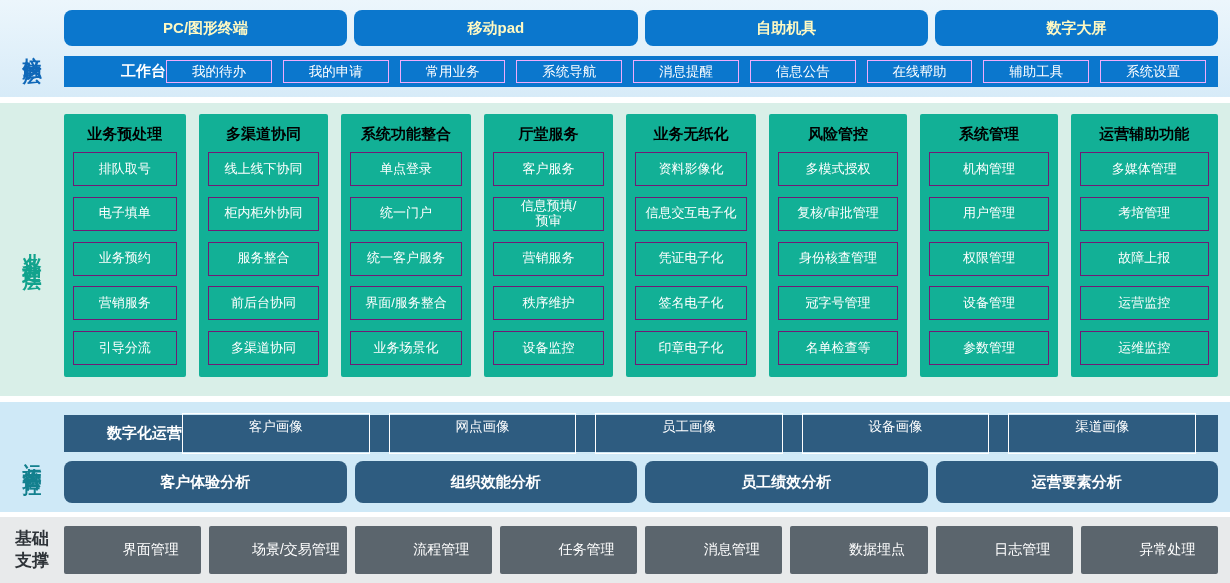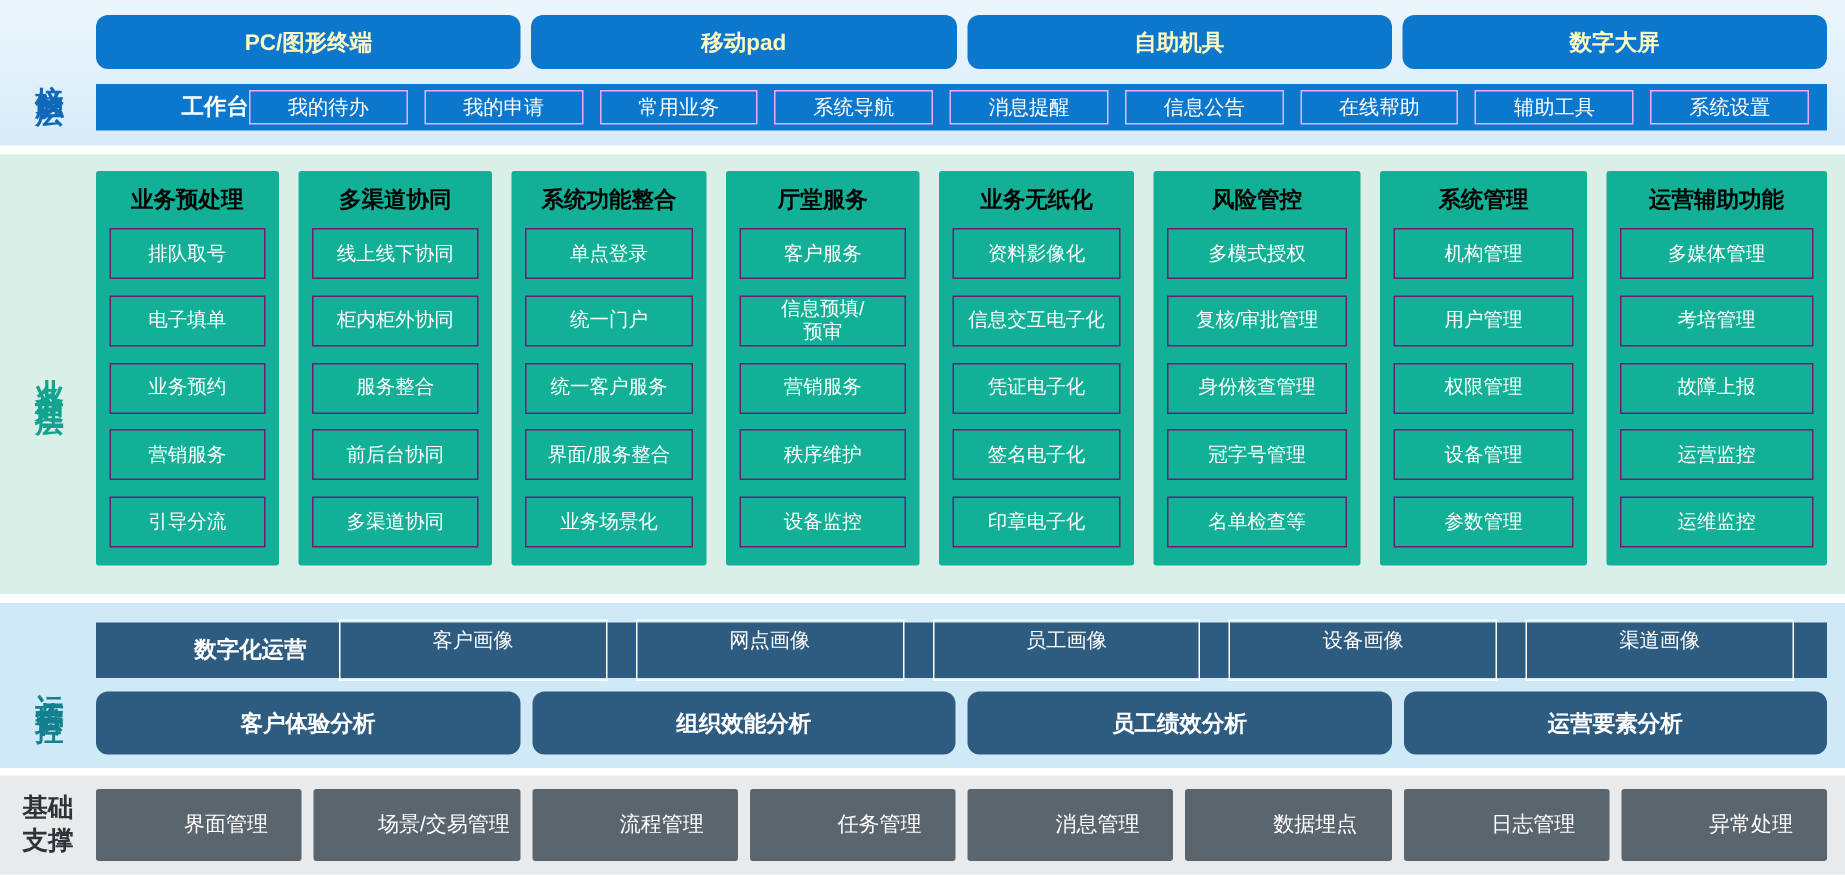--- a/index.html
+++ b/index.html
@@ -49,21 +49,21 @@
                line-height:24px; }
   .col-items { flex:1; display:flex; flex-direction:column; justify-content:space-between;
                margin-top:6px; }
   .biz-box { border:1px solid #701a75; min-height:34px; display:flex; align-items:center;
              justify-content:center; color:#fff; font-size:13px; text-align:center;
              white-space:pre-line; line-height:1.15; padding:1px 2px; cursor:pointer; }
 
   
   .ops-bar { margin-top:13px; height:37px; background:#2e5c80; display:flex; align-items:center;
              padding-right:22px; }
-  .ops-label { width:118px; text-align:center; color:#fff; font-weight:bold; font-size:15px;margin-left:44px; }
+  .ops-label { width:118px; text-align:right; color:#fff; font-weight:bold; font-size:15px; }
   .ops-items { flex:1; display:flex; gap:19px; }
   .ops-item { flex:1; border:1px solid #fff; height:41px; line-height:25px; text-align:center;
               color:#fff; font-size:13.5px; cursor:pointer; }
   .analysis-row { display:flex; gap:8px; margin-top:9px; height:42px; }
   .analysis-btn { flex:1; background:#2e5c80; border-radius:8px; color:#fff; font-weight:bold;
                   font-size:15px; display:flex; align-items:center; justify-content:center; cursor:pointer; }
 
   
   .foundation-items { flex:1; display:flex; gap:8px; padding:9px 12px 9px 0; }
   .f-btn { flex:1; background:#5b656d; border-radius:2px; color:#fff; font-size:14px;

